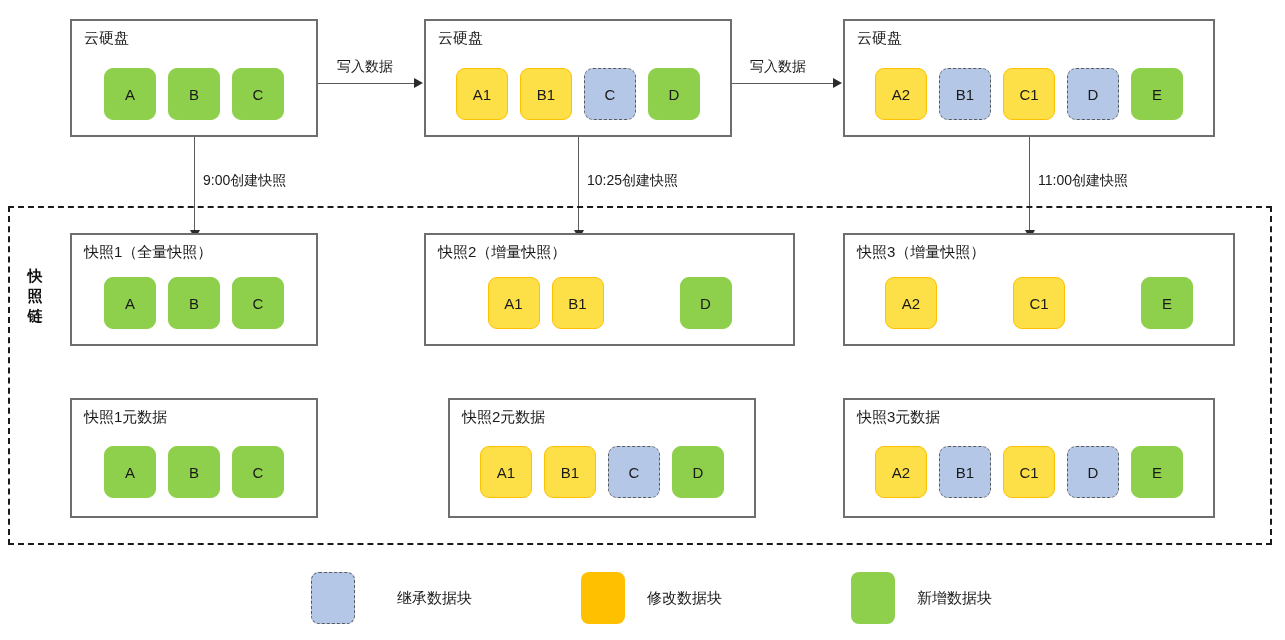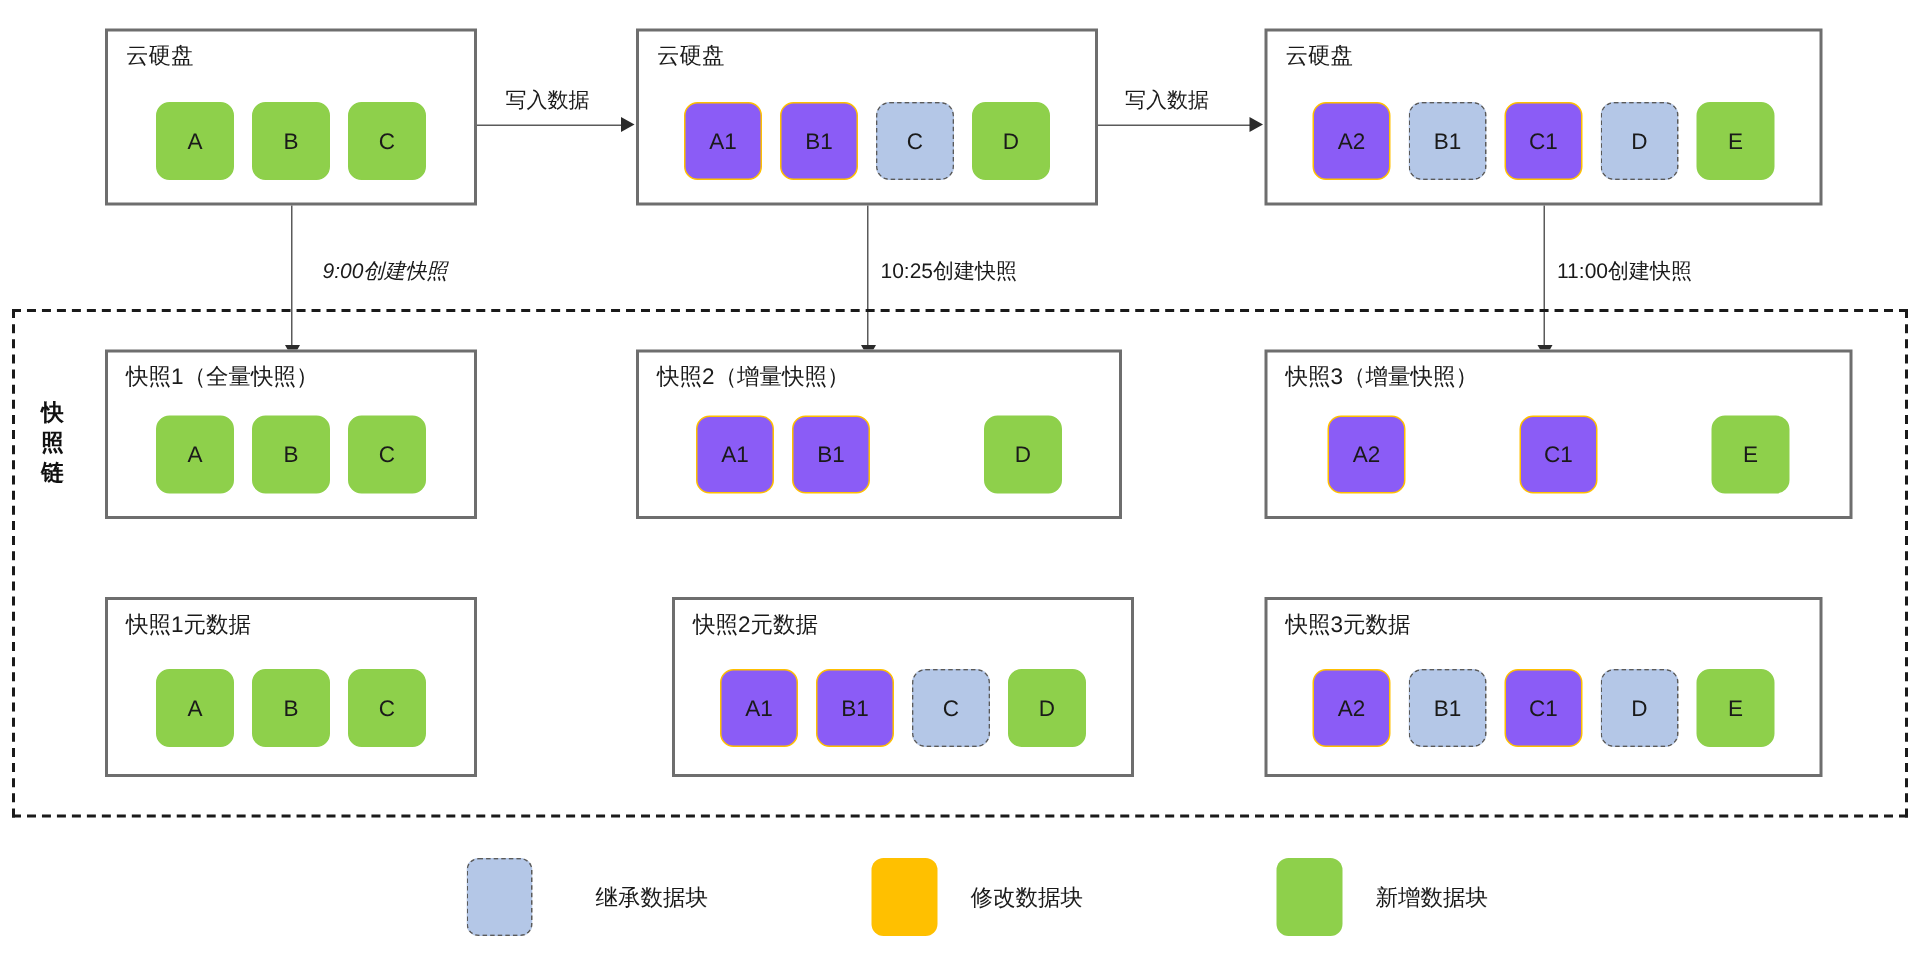--- a/index.html
+++ b/index.html
@@ -51,21 +51,21 @@
     height: 52px;
     border-radius: 9px;
     display: flex;
     align-items: center;
     justify-content: center;
     font-size: 15px;
     color: #1a1a1a;
     flex: 0 0 auto;
   }
   .blk.green  { background: #8ED04B; border: 1px solid #8ED04B; }
-  .blk.orange { background: #8b5cf6; border: 1px solid #FFC000; }
+  .blk.orange { background: #fde047; border: 1px solid #FFC000; }
   .blk.blue   { background: #B4C7E7; border: 1px dashed #5a5a5a; }
   .blk.empty  { background: transparent; border: none; }
 
   
   .hline, .vline {
     position: absolute;
     background: #5a5a5a;
   }
   .hline { height: 1px; }
   .vline { width: 1px; }
@@ -174,21 +174,21 @@
   <div class="hline" style="left:318px; top:83px; width:97px;"></div>
   <div class="arrow-right" style="left:414px; top:78px;"></div>
   <div class="edge-label" style="left:334px; top:58px;">写入数据</div>
 
   <div class="hline" style="left:732px; top:83px; width:102px;"></div>
   <div class="arrow-right" style="left:833px; top:78px;"></div>
   <div class="edge-label" style="left:747px; top:58px;">写入数据</div>
 
   <div class="vline" style="left:194px; top:137px; height:101px;"></div>
   <div class="arrow-down" style="left:190px; top:230px;"></div>
-  <div class="edge-label" style="left:212px; top:172px;font-style:italic;">9:00创建快照</div>
+  <div class="edge-label" style="left:200px; top:172px;">9:00创建快照</div>
 
   <div class="vline" style="left:578px; top:137px; height:101px;"></div>
   <div class="arrow-down" style="left:574px; top:230px;"></div>
   <div class="edge-label" style="left:584px; top:172px;">10:25创建快照</div>
 
   <div class="vline" style="left:1029px; top:137px; height:101px;"></div>
   <div class="arrow-down" style="left:1025px; top:230px;"></div>
   <div class="edge-label" style="left:1035px; top:172px;">11:00创建快照</div>
 
   <div class="chain-box" style="left:8px; top:206px; width:1264px; height:339px;"></div>
@@ -201,21 +201,21 @@
 
   <div class="panel" style="left:70px; top:233px; width:248px; height:113px;">
     <div class="panel-title">快照1（全量快照）</div>
     <div class="blockrow" style="top:42px; justify-content:center; gap:12px;">
       <div class="blk green">A</div>
       <div class="blk green">B</div>
       <div class="blk green">C</div>
     </div>
   </div>
 
-  <div class="panel" style="left:424px; top:233px; width:324px; height:113px;padding-left:26px;">
+  <div class="panel" style="left:424px; top:233px; width:371px; height:113px;padding-left:26px;">
     <div class="panel-title">快照2（增量快照）</div>
     <div class="blockrow" style="top:42px; justify-content:center; gap:12px;">
       <div class="blk orange">A1</div>
       <div class="blk orange">B1</div>
       <div class="blk empty"></div>
       <div class="blk green">D</div>
     </div>
   </div>
 
   <div class="panel" style="left:843px; top:233px; width:392px; height:113px;">

